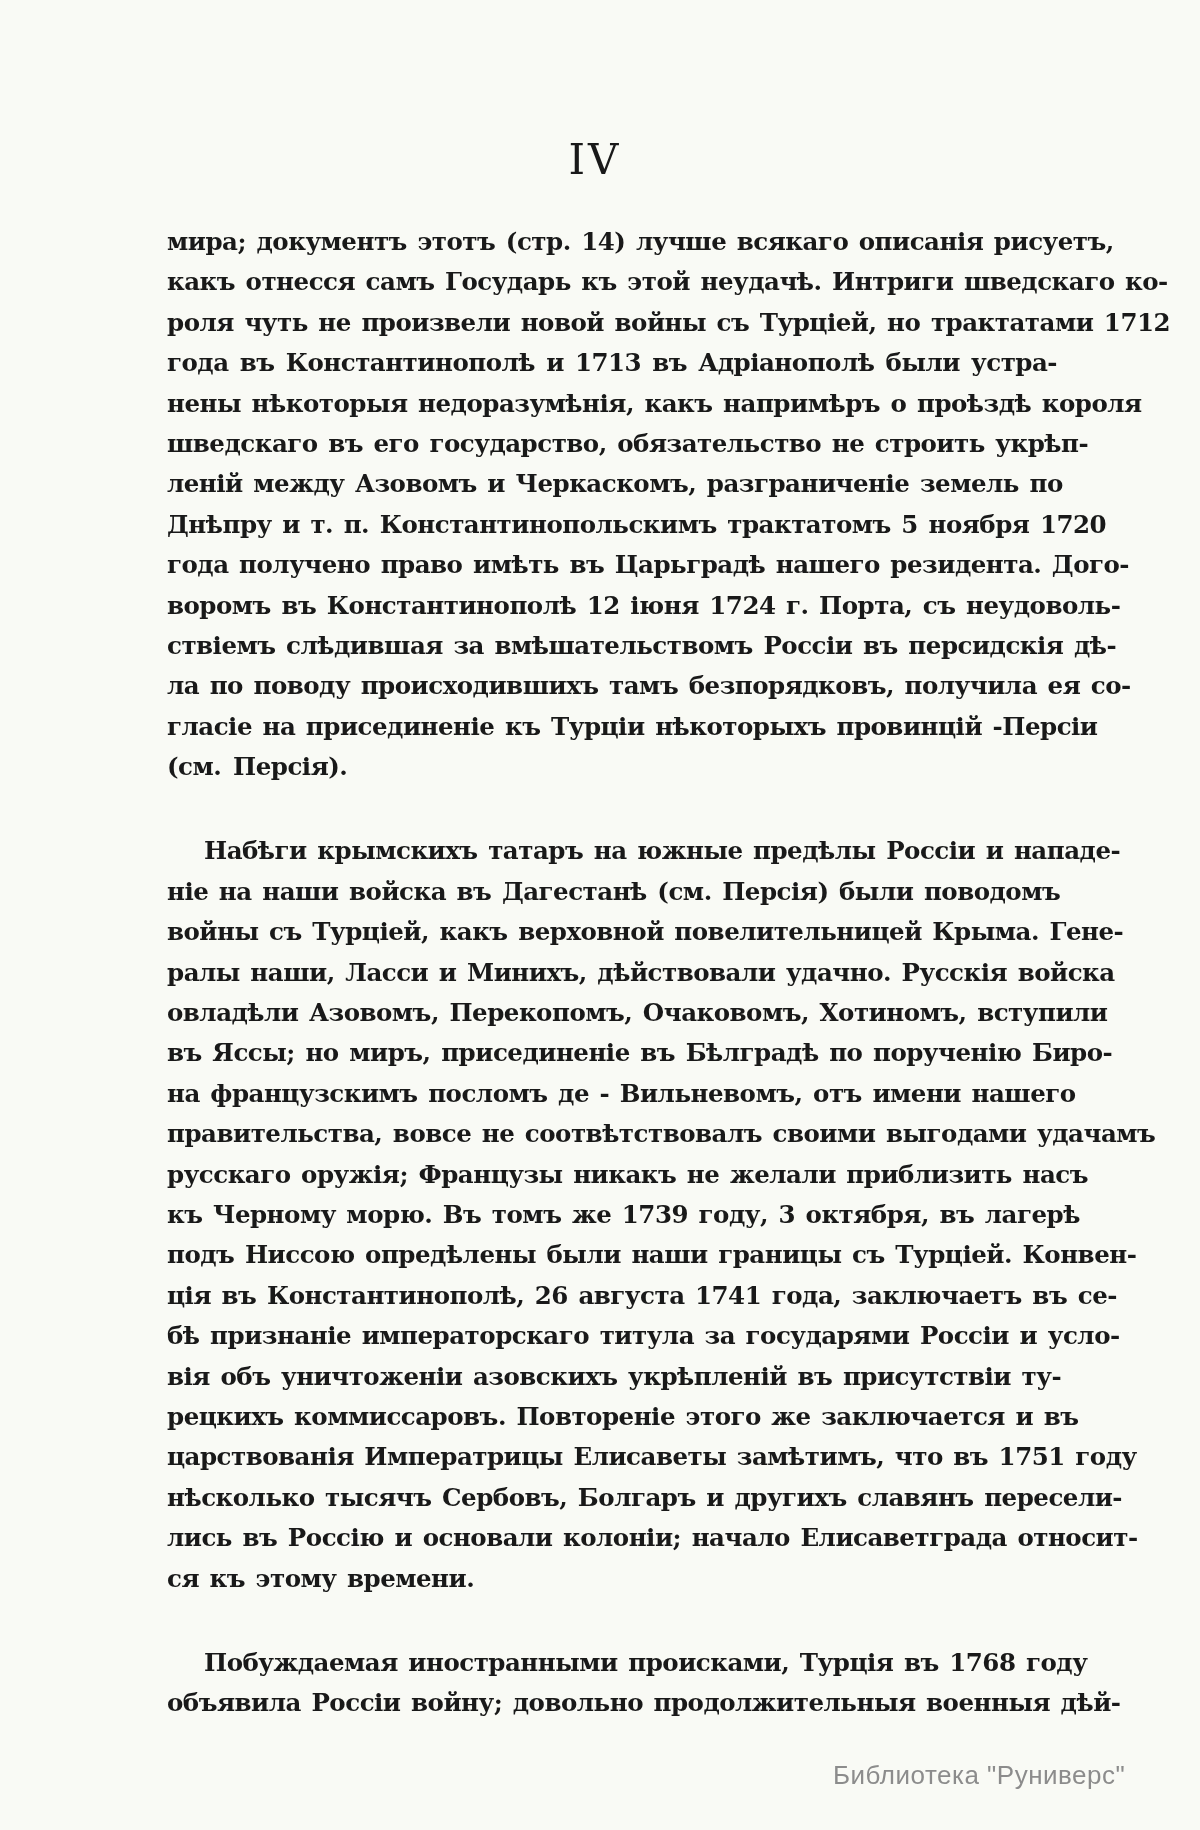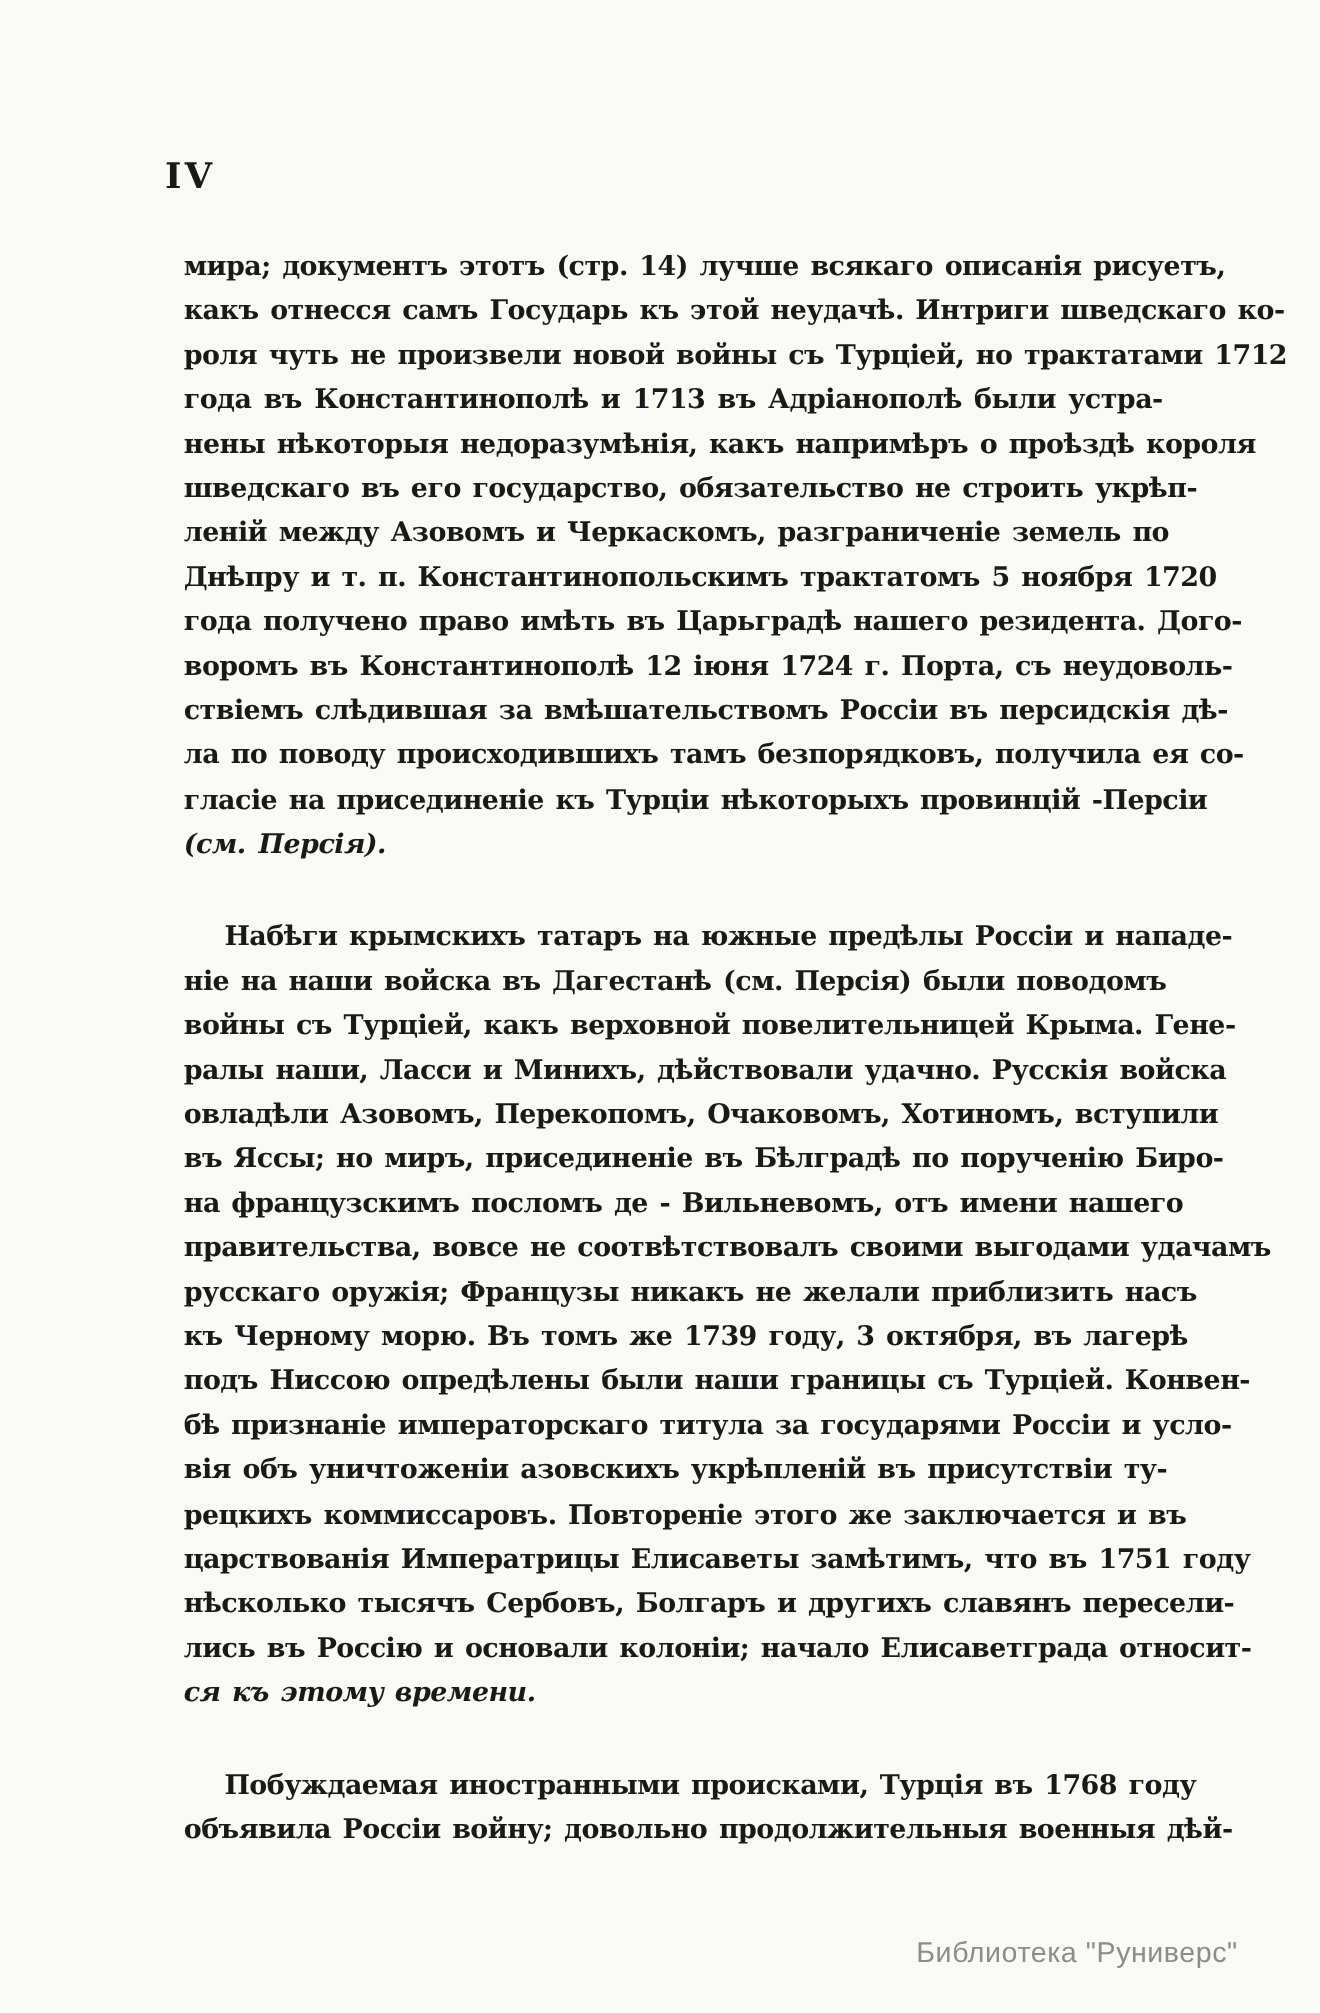--- a/index.html
+++ b/index.html
@@ -11,22 +11,23 @@
   .page {
     position: relative;
     width: 1200px; height: 1830px;
     background: var(--paper, #f9faf5);
     color: var(--ink, #191919);
     overflow: hidden;
   }
   .pagenum {
     position: absolute;
     left: 150px; top: 140px; width: 890px;
-    font-size: 32px;
-    font-weight: bold;
+    text-align: center;
+    font-size: 42px;
+    font-weight: normal;
     letter-spacing: 3px;
     line-height: 40px;
   }
   .textblock {
     position: absolute;
     left: 167px; top: 222px; width: 890px;
   }
   .line {
     height: 40.4px;
     line-height: 40.4px;
@@ -34,21 +35,20 @@
     font-weight: bold;
     letter-spacing: -0.5px;
     word-spacing: 2.5px;
     white-space: nowrap;
     text-align: justify;
     text-align-last: justify;
   }
   .line.left {
     text-align: right;
     text-align-last: left;
-    font-style: italic;
   }
   .line.indent { padding-left: 37px; margin-top: 44px; }
   .watermark {
     position: absolute;
     left: 833px; top: 1760px;
     font-family: "Liberation Sans", "DejaVu Sans", sans-serif;
     font-size: 26px;
     font-weight: normal;
     color: var(--wm, #8c8c8c);
     letter-spacing: 0.5px;
@@ -79,20 +79,21 @@
       <div class="line">ніе на наши войска въ Дагестанѣ (см. Персія) были поводомъ</div>
       <div class="line">войны съ Турціей, какъ верховной повелительницей Крыма. Гене-</div>
       <div class="line">ралы наши, Ласси и Минихъ, дѣйствовали удачно. Русскія войска</div>
       <div class="line">овладѣли Азовомъ, Перекопомъ, Очаковомъ, Хотиномъ, вступили</div>
       <div class="line">въ Яссы; но миръ, присединеніе въ Бѣлградѣ по порученію Биро-</div>
       <div class="line">на французскимъ посломъ де - Вильневомъ, отъ имени нашего</div>
       <div class="line">правительства, вовсе не соотвѣтствовалъ своими выгодами удачамъ</div>
       <div class="line">русскаго оружія; Французы никакъ не желали приблизить насъ</div>
       <div class="line">къ Черному морю. Въ томъ же 1739 году, 3 октября, въ лагерѣ</div>
       <div class="line">подъ Ниссою опредѣлены были наши границы съ Турціей. Конвен-</div>
+      <div class="line">ція въ Константинополѣ, 26 августа 1741 года, заключаетъ въ се-</div>
       <div class="line">бѣ признаніе императорскаго титула за государями Россіи и усло-</div>
       <div class="line">вія объ уничтоженіи азовскихъ укрѣпленій въ присутствіи ту-</div>
       <div class="line">рецкихъ коммиссаровъ. Повтореніе этого же заключается и въ</div>
       <div class="line">царствованія Императрицы Елисаветы замѣтимъ, что въ 1751 году</div>
       <div class="line">нѣсколько тысячъ Сербовъ, Болгаръ и другихъ славянъ пересели-</div>
       <div class="line">лись въ Россію и основали колоніи; начало Елисаветграда относит-</div>
       <div class="line left">ся къ этому времени.</div>
       <div class="line indent">Побуждаемая иностранными происками, Турція въ 1768 году</div>
       <div class="line">объявила Россіи войну; довольно продолжительныя военныя дѣй-</div>
     </div>

